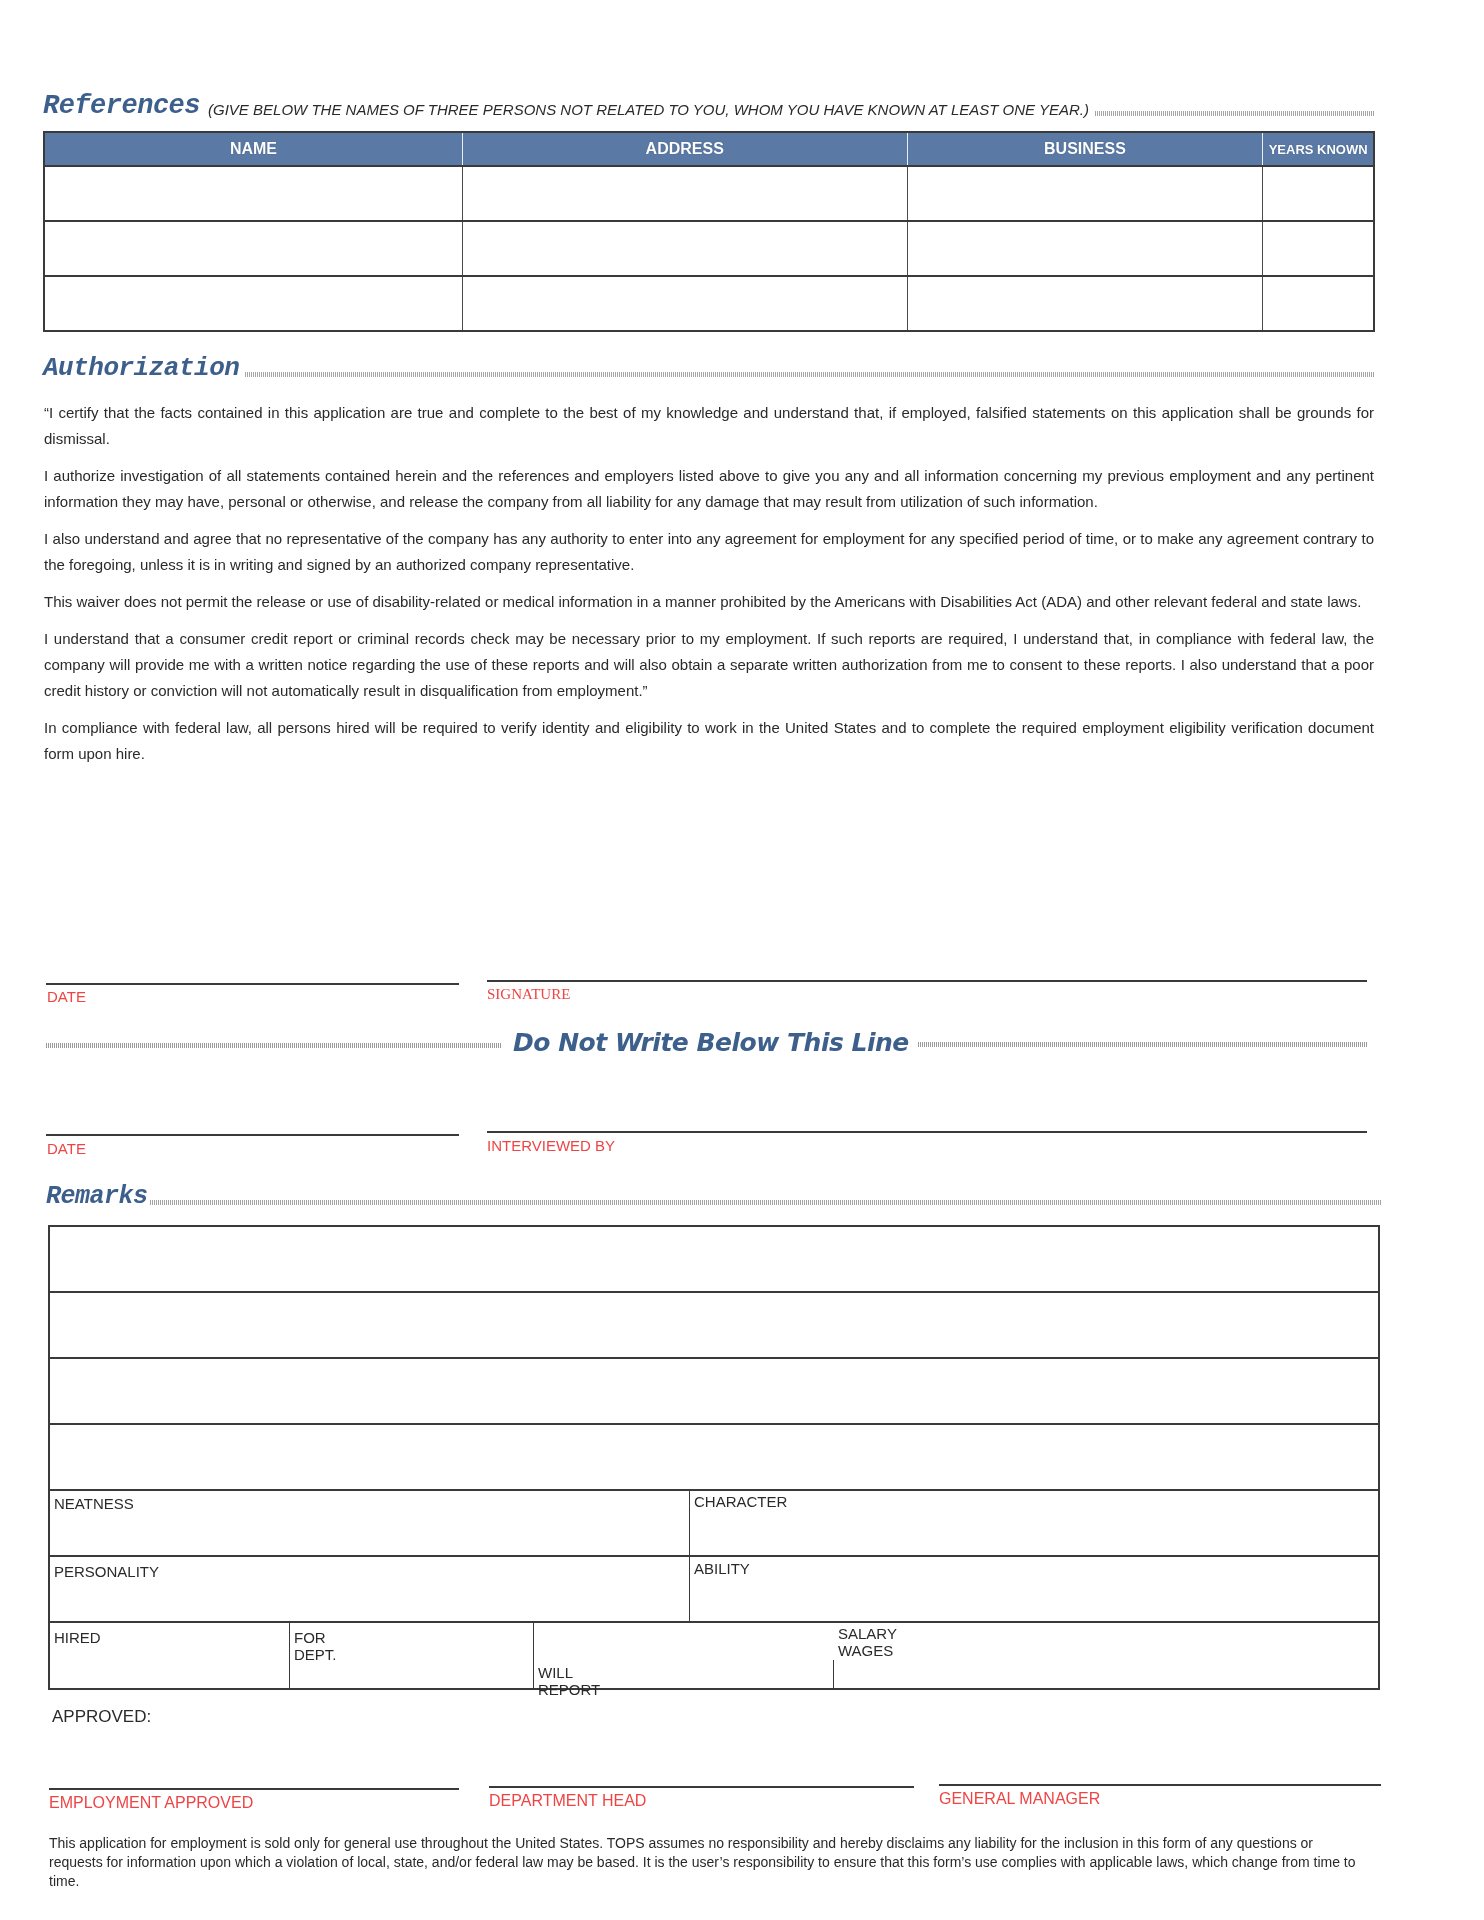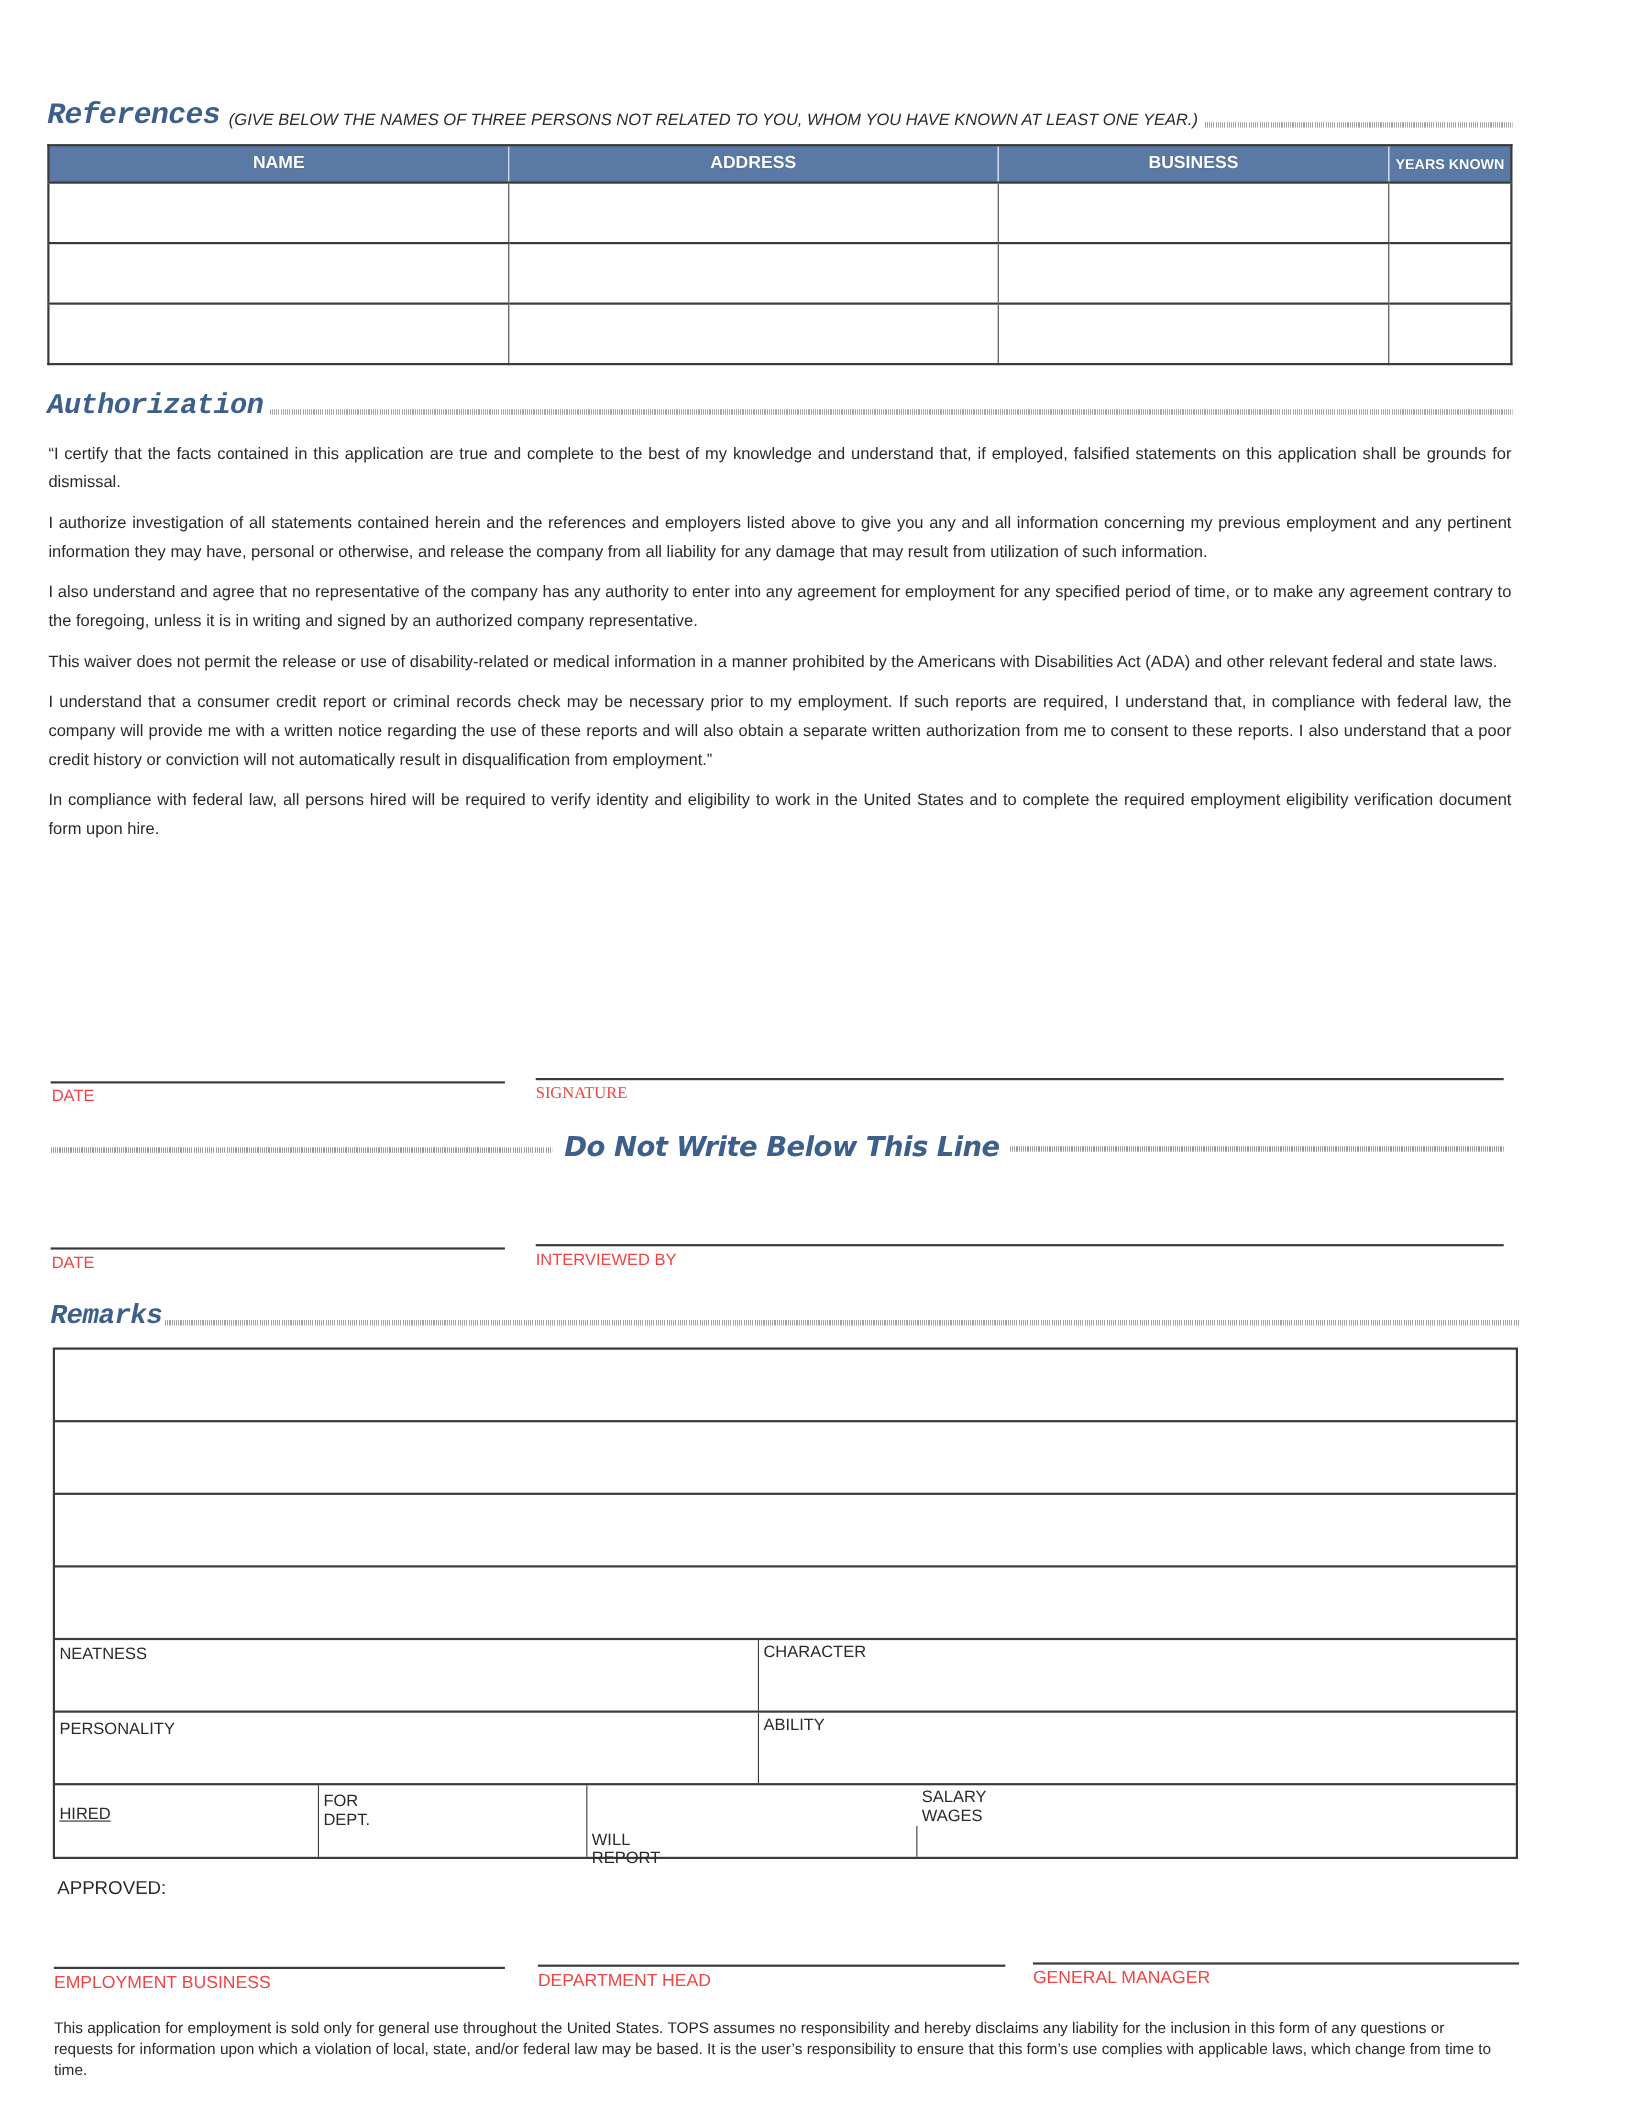--- a/index.html
+++ b/index.html
@@ -208,39 +208,39 @@
   <div class="eval-row" style="top:330px; height:66px;">
     <div class="eval-cell" style="width:640px; padding-top:6px;">
       <span>PERSONALITY</span>
     </div>
     <div class="eval-cell" style="flex:1; padding-top:3px;">
       <span>ABILITY</span>
     </div>
   </div>
 
   <div class="eval-row" style="top:396px; height:65px;">
-    <div class="eval-cell" style="width:240px; padding-top:18px;text-decoration:underline;">
+    <div class="eval-cell" style="width:240px; padding-top:6px;">
       <span>HIRED</span>
     </div>
     <div class="eval-cell" style="width:244px; padding-top:6px;">
       <span style="display:block; width:40px;">FOR DEPT.</span>
     </div>
     <div class="eval-cell" style="width:300px; padding-top:4px;margin-top:37px;">
       <span style="display:block; width:60px;">WILL REPORT</span>
     </div>
     <div class="eval-cell" style="flex:1; padding-top:2px;">
       <span style="display:block; width:60px;">SALARY WAGES</span>
     </div>
   </div>
 </div>
 
 <span class="approved-label">APPROVED:</span>
 
 <div class="sig-line" style="left:49px; top:1788px; width:410px;"></div>
-<span class="sig-label" style="left:49px; top:1794px; font-size:16px;">EMPLOYMENT BUSINESS</span>
+<span class="sig-label" style="left:49px; top:1794px; font-size:16px;">EMPLOYMENT APPROVED</span>
 
 <div class="sig-line" style="left:489px; top:1786px; width:425px;"></div>
 <span class="sig-label" style="left:489px; top:1792px; font-size:16px;">DEPARTMENT HEAD</span>
 
 <div class="sig-line" style="left:939px; top:1784px; width:442px;"></div>
 <span class="sig-label" style="left:939px; top:1790px; font-size:16px;">GENERAL MANAGER</span>
 
 <div class="footer-note">This application for employment is sold only for general use throughout the United States. TOPS assumes no responsibility and hereby disclaims any liability for the inclusion in this form of any questions or requests for information upon which a violation of local, state, and/or federal law may be based.  It is the user’s responsibility to ensure that this form’s use complies with applicable laws, which change from time to time.</div>
 
 </body></html>

